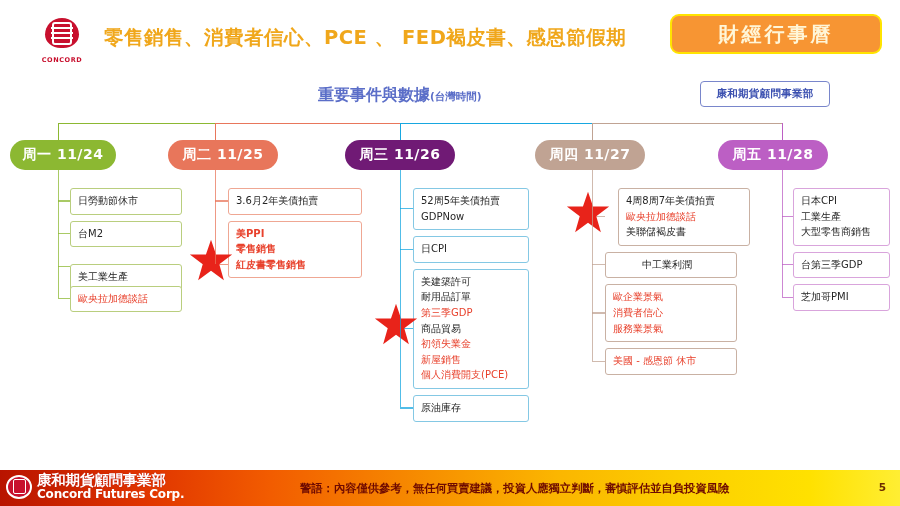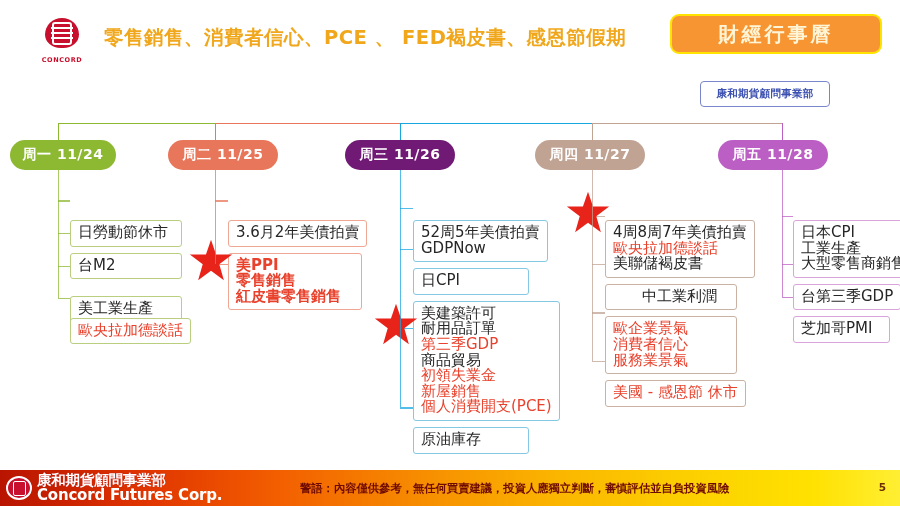--- a/index.html
+++ b/index.html
@@ -70,21 +70,21 @@
     display: flex; align-items: center; justify-content: center;
     color: #ffffff; font-size: 14px; font-weight: bold; letter-spacing: .5px;
     white-space: nowrap;
   }
   .trunk { position: absolute; width: 1.3px; }
   .branch { position: absolute; height: 1.3px; }
 
   .ebox {
     position: absolute; border-width: 1.1px; border-style: solid; background: #ffffff;
     border-radius: 3px; padding: 4px 7px 5px 7px;
-    font-size: 15px; line-height: 15.6px; color: #262626; white-space: nowrap; margin-top: 32px;
+    font-size: 10px; line-height: 15.6px; color: #262626; white-space: nowrap;
   }
   .ebox .ln { display: block; }
   .red { color: #E8412C; }
   .blk { color: #262626; }
 
   
   .footer {
     position: absolute; left: 0; bottom: 0; width: 900px; height: 36px;
     background: linear-gradient(90deg, #B81400 0%, #E03400 16%, #F25C00 30%, #F79000 48%, #FBB600 62%, #FCCF00 76%, #FFE100 90%, #FFEE33 100%);
   }
@@ -96,21 +96,21 @@
     position: relative; display: flex; align-items: center; justify-content: center;
     border: 2px solid #fff;
   }
   .f-emblem::before {
     content: ""; position: absolute; width: 11px; height: 13px;
     border: 1.8px solid #ffffff; border-radius: 2px;
   }
   .f-words { display: flex; flex-direction: column; line-height: 1.02; }
   .f-cn { font-size: 14.5px; font-weight: bold; color: #ffffff; letter-spacing: -.2px;
           text-shadow: 0 0 1px #B00000; }
-  .f-en { font-size: 15px; font-weight: bold; color: #ffffff; letter-spacing: -.2px; }
+  .f-en { font-size: 12px; font-weight: bold; color: #ffffff; letter-spacing: -.2px; }
   .footer-warn {
     position: absolute; left: 300px; top: 11px;
     font-size: 11.3px; font-weight: bold; color: #6E0A00; white-space: nowrap;
   }
   .footer-page {
     position: absolute; right: 14px; top: 11px;
     font-size: 10.5px; font-weight: bold; color: #6B2A00;
   }
 </style>
 </head>
@@ -120,20 +120,23 @@
 
   <div class="logo-mark">
     <div class="logo-emblem"></div>
     <div class="logo-word">CONCORD</div>
   </div>
 
   <div class="head-title">零售銷售、消費者信心、PCE 、 FED褐皮書、感恩節假期</div>
 
   <div class="cal-badge">財經行事曆</div>
 
+  <div class="section-title">
+    <span>重要事件與數據</span><span class="sub">(台灣時間)</span>
+  </div>
 
   <div class="dept-badge">康和期貨顧問事業部</div>
 
   <div id="diagram">
       <div class="bus-seg" style="left: 58px; width: 157px; background: rgb(140, 184, 50);"></div>
       <div class="bus-drop" style="left: 58px; height: 21px; background: rgb(140, 184, 50);"></div>
       <div class="day-pill" style="position: absolute; left: 10px; top: 140px; width: 106px; background: rgb(140, 184, 50);">周一 11/24</div>
       <div class="ebox" style="left: 70px; top: 188px; min-width: 112px; border-color: rgb(185, 206, 126);">
         <span class="ln blk">日勞動節休市</span>
       </div>
@@ -194,21 +197,21 @@
           <polygon points="50,4 61,36 96,36 68,57 78,92 50,71 22,92 32,57 4,36 39,36" fill="#E8231A"></polygon>
         </svg></div>
       <div class="ebox" style="left: 413px; top: 395px; min-width: 116px; border-color: rgb(132, 200, 228);">
         <span class="ln blk">原油庫存</span>
       </div>
       <div class="branch" style="left: 400px; width: 13px; top: 407.3px; background: rgb(23, 167, 224); opacity: 0.75;"></div>
       <div class="trunk" style="left: 400px; top: 170px; height: 237.3px; background: rgb(23, 167, 224); opacity: 0.75;"></div>
       <div class="bus-seg" style="left: 592px; width: 190px; background: rgb(192, 163, 147);"></div>
       <div class="bus-drop" style="left: 592px; height: 21px; background: rgb(192, 163, 147);"></div>
       <div class="day-pill" style="position: absolute; left: 535px; top: 140px; width: 110px; background: rgb(192, 163, 147);">周四 11/27</div>
-      <div class="ebox" style="left: 605px; top: 188px; min-width: 132px; border-color: rgb(201, 177, 163);">
+      <div class="ebox" style="left: 618px; top: 188px; min-width: 132px; border-color: rgb(201, 177, 163);">
         <span class="ln blk">4周8周7年美債拍賣</span>
         <span class="ln red">歐央拉加德談話</span>
         <span class="ln blk">美聯儲褐皮書</span>
       </div>
       <div class="branch" style="left: 592px; width: 13px; top: 215.9px; background: rgb(192, 163, 147); opacity: 0.75;"></div>
       <div style="position: absolute; left: 565px; top: 189.9px;"><svg width="46" height="46" viewBox="0 0 100 100">
           <polygon points="50,4 61,36 96,36 68,57 78,92 50,71 22,92 32,57 4,36 39,36" fill="#E8231A"></polygon>
         </svg></div>
       <div class="ebox" style="left: 605px; top: 251.8px; min-width: 132px; border-color: rgb(201, 177, 163); padding-left: 36px;">
         <span class="ln blk">中工業利潤</span>

